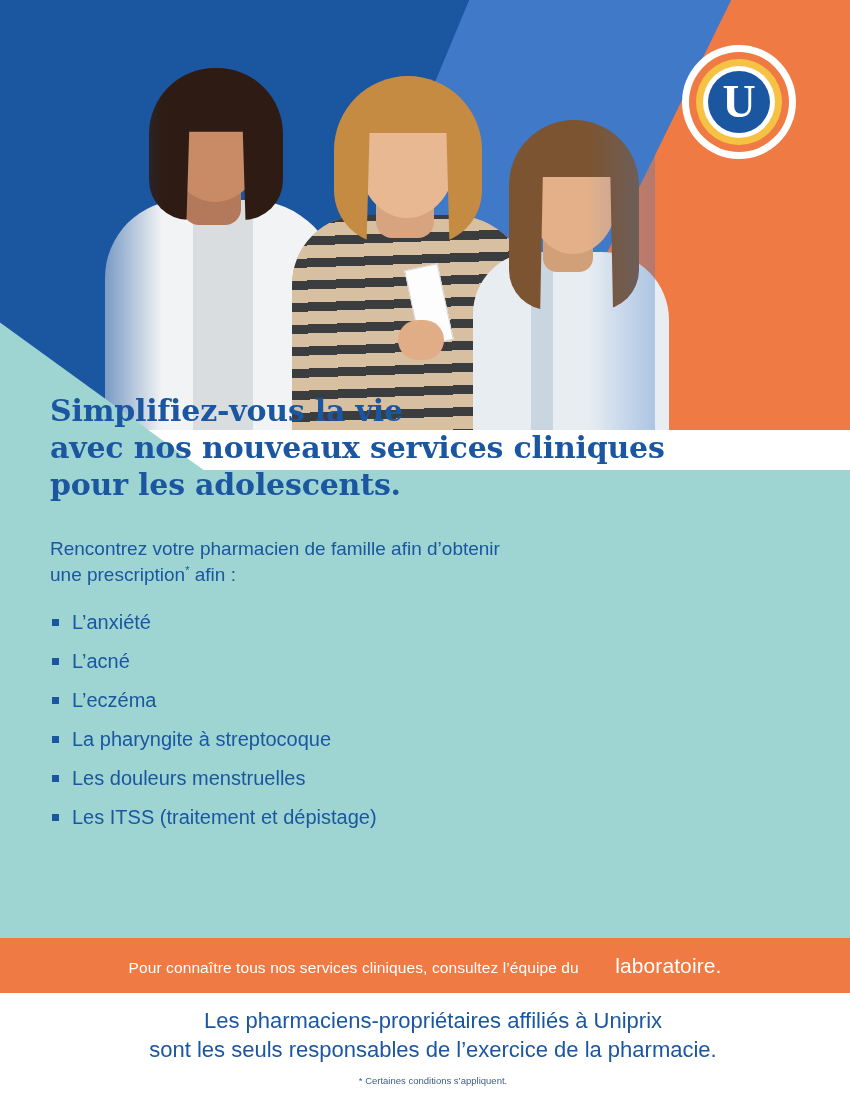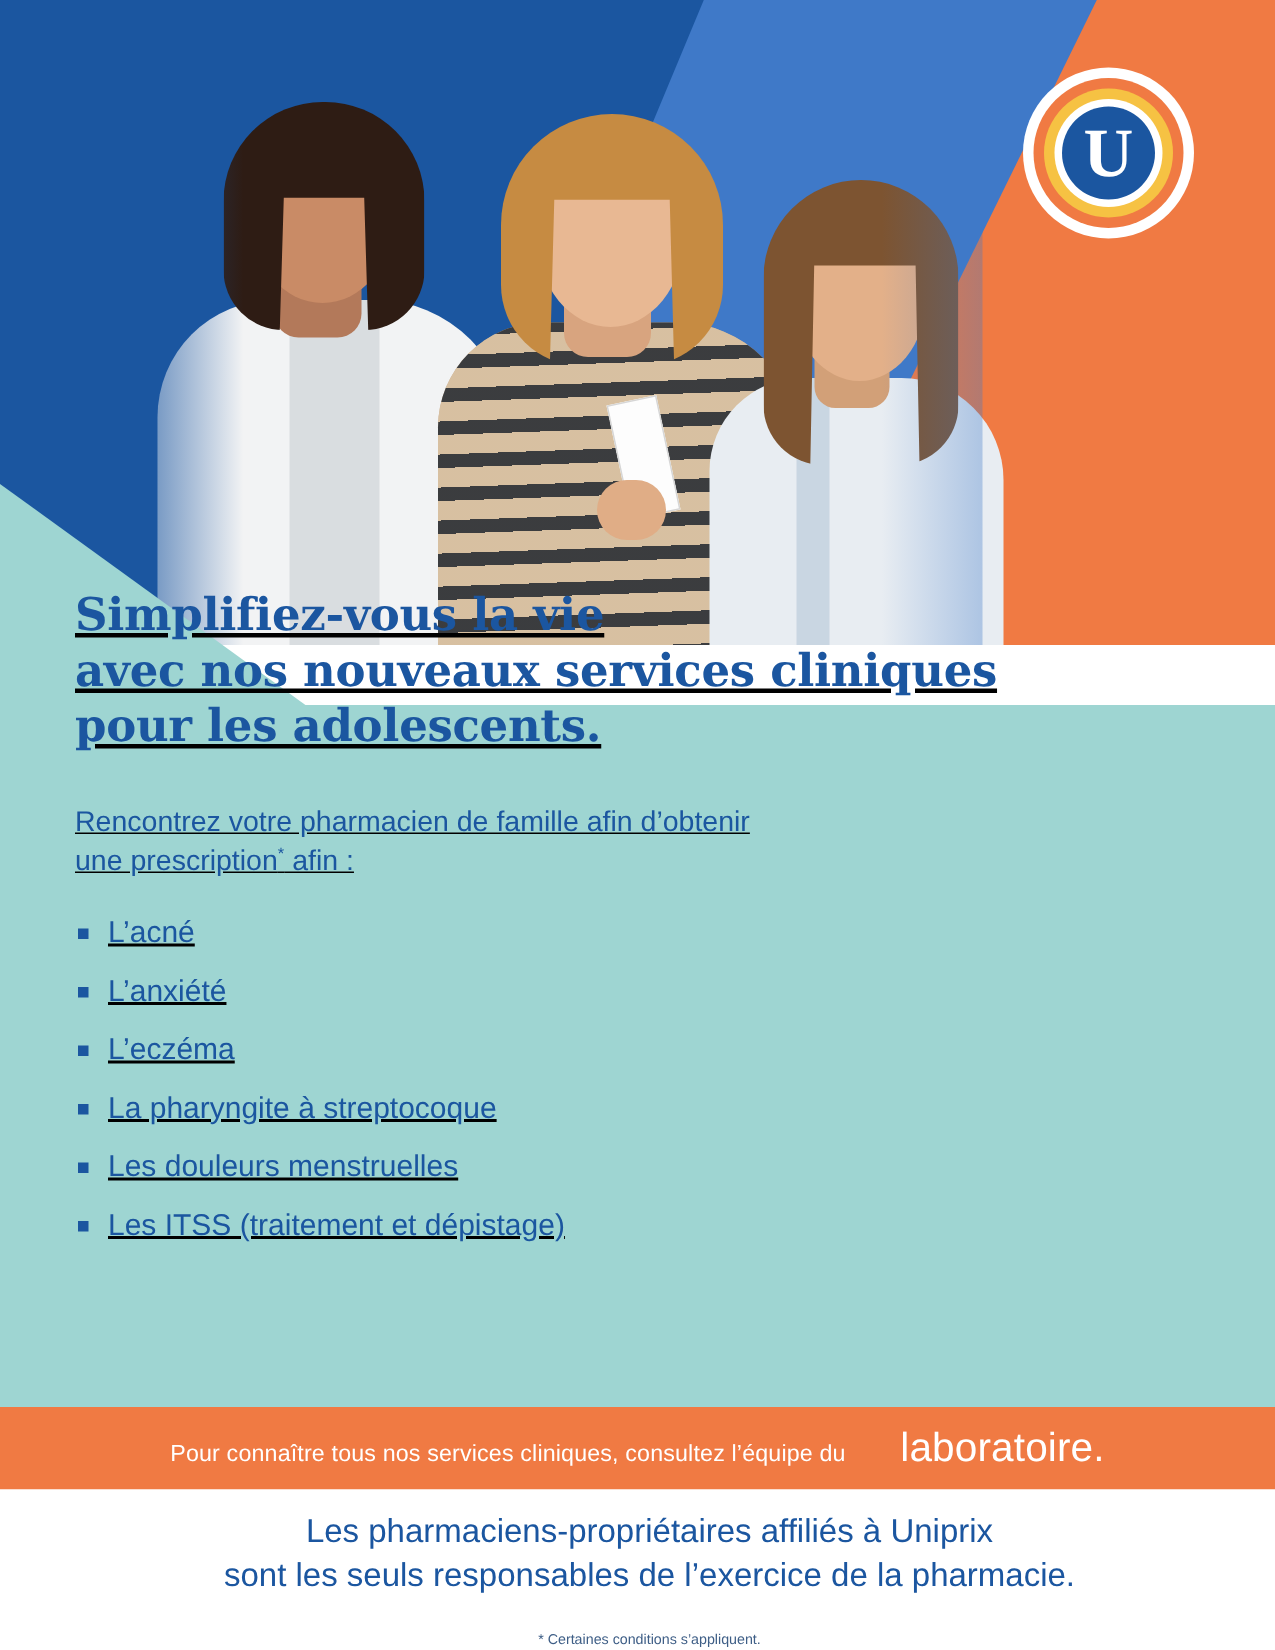--- a/index.html
+++ b/index.html
@@ -179,21 +179,21 @@
     clip-path: polygon(0% 15%, 100% 100%, 100% 100%, 0% 100%);
   }
   .teal-fill {
     position: absolute;
     left: 0; top: 470px; width: 850px; height: 468px;
     background: #9ed5d2;
   }
 
   .content {
     position: absolute;
-    left: 50px; top: 392px; width: 740px; text-decoration: underline;
+    left: 50px; top: 392px; width: 740px;
   }
   h1.headline {
     font-family: "DejaVu Serif", serif;
     font-weight: bold;
     color: #1b56a0;
     font-size: 30px;
     line-height: 1.24;
     letter-spacing: -0.2px;
   }
   .subhead {
@@ -228,40 +228,40 @@
   .band {
     position: absolute;
     left: 0; top: 938px; width: 850px; height: 55px;
     background: #f07a43;
     display: flex; align-items: center; justify-content: center;
   }
   .band-text {
     color: #ffffff; font-size: 15.5px; letter-spacing: .1px;
   }
   .band-text .lab {
-    font-size: 27px;
+    font-size: 21px;
     margin-left: 32px;
   }
 
   
   .footer {
     position: absolute;
     left: 0; top: 993px; width: 850px; height: 107px;
     background: #ffffff;
     text-align: center;
     padding-left: 16px;
   }
   .footer .legal {
     margin-top: 13px;
     color: #1b56a0;
     font-size: 22px;
     line-height: 1.32;
   }
   .footer .fineprint {
-    margin-top: 24px;
+    margin-top: 11px;
     color: #3e5e86;
     font-size: 9.5px;
   }
 </style>
 </head>
 <body>
 
 <div class="poster">
 
   <div class="hero">
@@ -314,22 +314,22 @@
       <span>avec nos nouveaux services cliniques</span><br>
       <span>pour les adolescents.</span>
     </h1>
 
     <p class="subhead">
       <span>Rencontrez votre pharmacien de famille afin d’obtenir</span><br>
       <span>une prescription</span><sup>*</sup><span> afin :</span>
     </p>
 
     <ul class="services">
+      <li>L’anxiété</li>
       <li>L’acné</li>
-      <li>L’anxiété</li>
       <li>L’eczéma</li>
       <li>La pharyngite à streptocoque</li>
       <li>Les douleurs menstruelles</li>
       <li>Les ITSS (traitement et dépistage)</li>
     </ul>
   </div>
 
   <div class="band">
     <div class="band-text">
       <span>Pour connaître tous nos services cliniques, consultez l’équipe du </span><span class="lab">laboratoire.</span>

